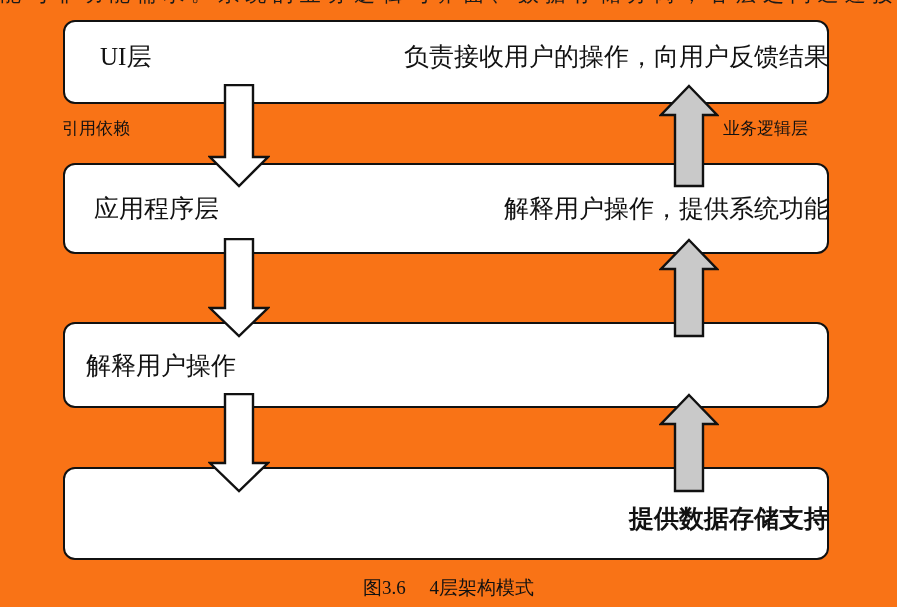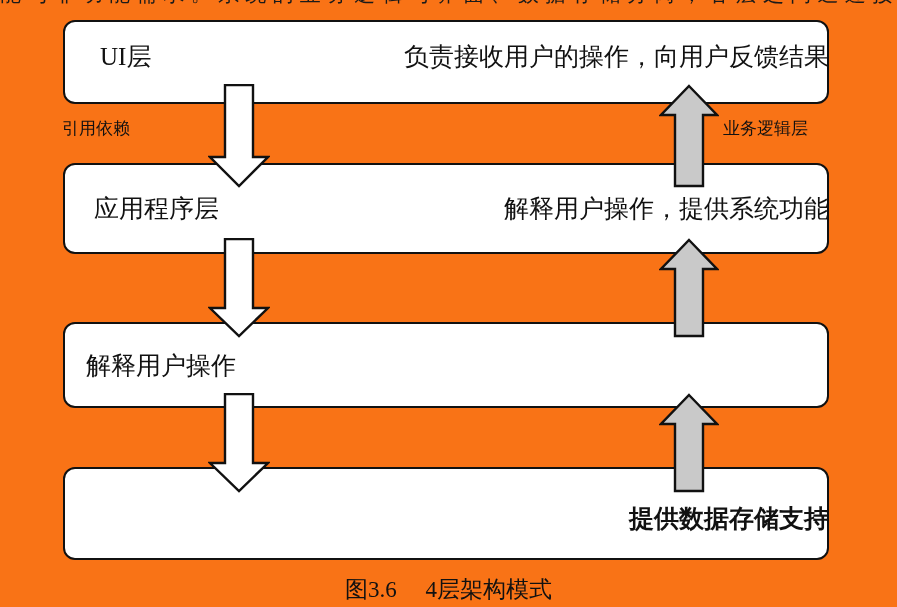--- a/index.html
+++ b/index.html
@@ -83,21 +83,21 @@
     z-index: 3;
   }
   .arrow svg { display: block; }
 
   
   .caption {
     position: absolute;
     left: 0;
     width: 897px;
     text-align: center;
-    font-size: 23px;
+    font-size: 19px;
     line-height: 1;
     color: #111111;
     white-space: pre;
     z-index: 6;
   }
 </style>
 </head>
 <body>
 
 <div id="page">

